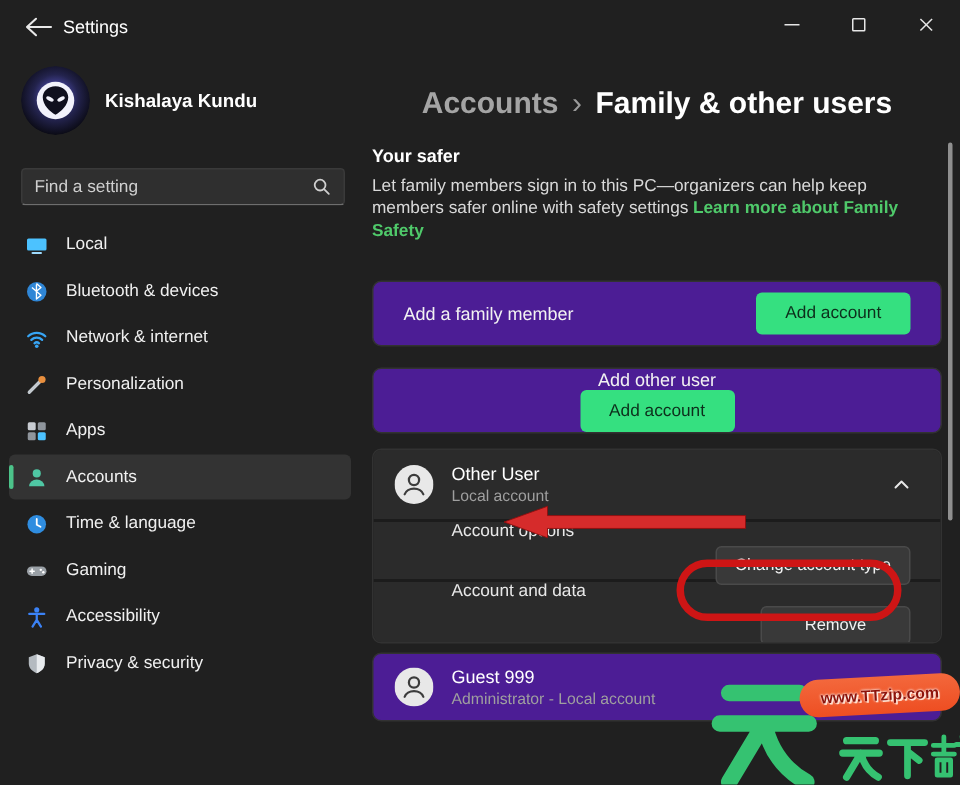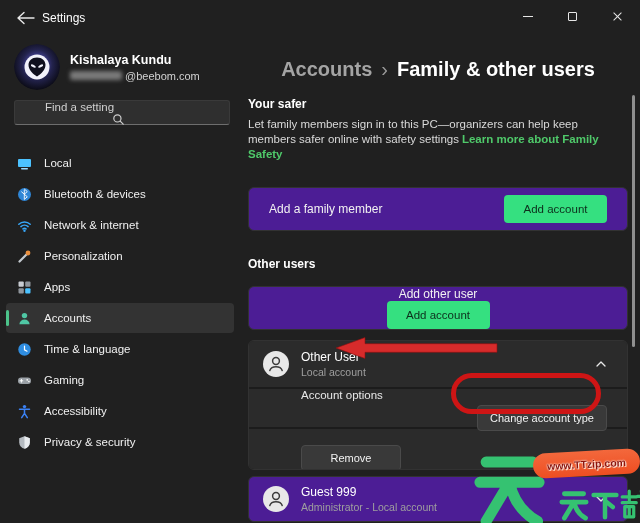--- a/index.html
+++ b/index.html
@@ -25,23 +25,23 @@
   
   .sidebar { position:absolute; left:0; top:36px; width:240px; height:487px; }
   .profile { position:absolute; left:14px; top:8px; display:flex; align-items:center; }
   .avatar { width:46px; height:46px; border-radius:50%; overflow:hidden; flex:0 0 auto; }
   .profile-text { margin-left:10px; }
   .profile-name { font-size:12.5px; font-weight:bold; color:#ffffff; }
   .profile-email { display:flex; align-items:center; margin-top:3px; }
   .email-blur { width:52px; height:9px; background:#7a7a7a; border-radius:2px; filter:blur(2px); margin-right:3px; }
   .email-domain { font-size:11px; color:#d2d2d2; }
 
-  .search-box { position:absolute; left:14px; top:64px; width:216px; height:25px;
+  .search-box { position:absolute; left:14px; top:76px; width:216px; height:25px;
     background:#2f2f2f; border:1px solid #3a3a3a; border-bottom:1px solid #6e6e6e;
-    border-radius:3px; display:flex; align-items:center;flex-direction:column; }
+    border-radius:3px; display:flex; align-items:center; }
   .search-box input { flex:1; background:transparent; border:none; outline:none;
     color:#e8e8e8; font-size:11.5px; padding:0 8px; font-family:"Liberation Sans",sans-serif; }
   .search-box input::placeholder { color:#cfcfcf; opacity:1; }
   .search-icon { margin-right:8px; display:flex; }
 
   .nav { position:absolute; left:6px; top:112px; width:228px; }
   .nav-item { position:relative; height:30px; margin-bottom:1px; display:flex; align-items:center;
     border-radius:4px; cursor:pointer; }
   .nav-item.selected { background:#333333; }
   .nav-item.selected::before { content:""; position:absolute; left:0; top:7px; width:3px; height:16px;
@@ -145,24 +145,20 @@
         </defs>
         <circle cx="23" cy="23" r="23" fill="url(#avg)"></circle>
         <circle cx="23" cy="23" r="12.5" fill="#f2f2fb"></circle>
         <path d="M23 13.5c5.2 0 8.5 3.6 8.5 7.3 0 5.2-4.8 9.6-8.5 11.7-3.7-2.1-8.5-6.5-8.5-11.7 0-3.7 3.3-7.3 8.5-7.3z" fill="#10101e"></path>
         <ellipse cx="19.3" cy="22" rx="2.7" ry="1.25" fill="#f2f2fb" transform="rotate(27 19.3 22)"></ellipse>
         <ellipse cx="26.7" cy="22" rx="2.7" ry="1.25" fill="#f2f2fb" transform="rotate(-27 26.7 22)"></ellipse>
       </svg>
     </div>
     <div class="profile-text">
       <div class="profile-name">Kishalaya Kundu</div>
-      <div class="profile-email">
-        <span class="email-blur"></span>
-        <span class="email-domain">@beebom.com</span>
-      </div>
     </div>
   </div>
 
   <div class="search-box">
     <input type="text" placeholder="Find a setting" style="">
     <span class="search-icon">
       <svg width="13" height="13" viewBox="0 0 13 13">
         <circle cx="5.4" cy="5.4" r="3.6" stroke="#cfcfcf" stroke-width="1.2" fill="none"></circle>
         <path d="M8.2 8.2l3 3" stroke="#cfcfcf" stroke-width="1.2" stroke-linecap="round"></path>
       </svg>
@@ -274,21 +270,20 @@
   </div>
 
   <div class="section-heading sh-family">Your safer</div>
   <p class="desc"><span>Let family members sign in to this PC—organizers can help keep members safer online with safety settings</span><span class="family-link">Learn more about Family Safety</span></p>
 
   <div class="card card-family">
     <span class="card-label">Add a family member</span>
     <button class="btn-green">Add account</button>
   </div>
 
-  <div class="section-heading sh-other">Other users</div>
 
   <div class="card card-adduser">
     <span class="card-label">Add other user</span>
     <button class="btn-green">Add account</button>
   </div>
 
   <div class="group">
     <div class="group-header">
       <span class="user-avatar">
         <svg width="26" height="26" viewBox="0 0 26 26">
@@ -305,20 +300,21 @@
         <svg width="12" height="12" viewBox="0 0 12 12">
             <path d="M2 8l4-4 4 4" stroke="#e8e8e8" stroke-width="1.3" fill="none" stroke-linecap="round" stroke-linejoin="round"></path>
           </svg>
       </span>
     </div>
     <div class="sub-row mid">
       <span class="sub-label">Account options</span>
       <button class="btn-gray btn-change">Change account type</button>
     </div>
     <div class="sub-row">
+      <span class="sub-label">Account and data</span>
       <button class="btn-gray btn-remove">Remove</button>
     </div>
   </div>
 
   <div class="card card-guest">
     <span class="user-avatar">
       <svg width="26" height="26" viewBox="0 0 26 26">
           <circle cx="13" cy="13" r="13" fill="#e8e8e8"></circle>
           <circle cx="13" cy="10" r="3.4" stroke="#3c3c3c" stroke-width="1.5" fill="none"></circle>
           <path d="M6.8 19.5a6.4 5 0 0 1 12.4 0" stroke="#3c3c3c" stroke-width="1.5" fill="none" stroke-linecap="round"></path>

